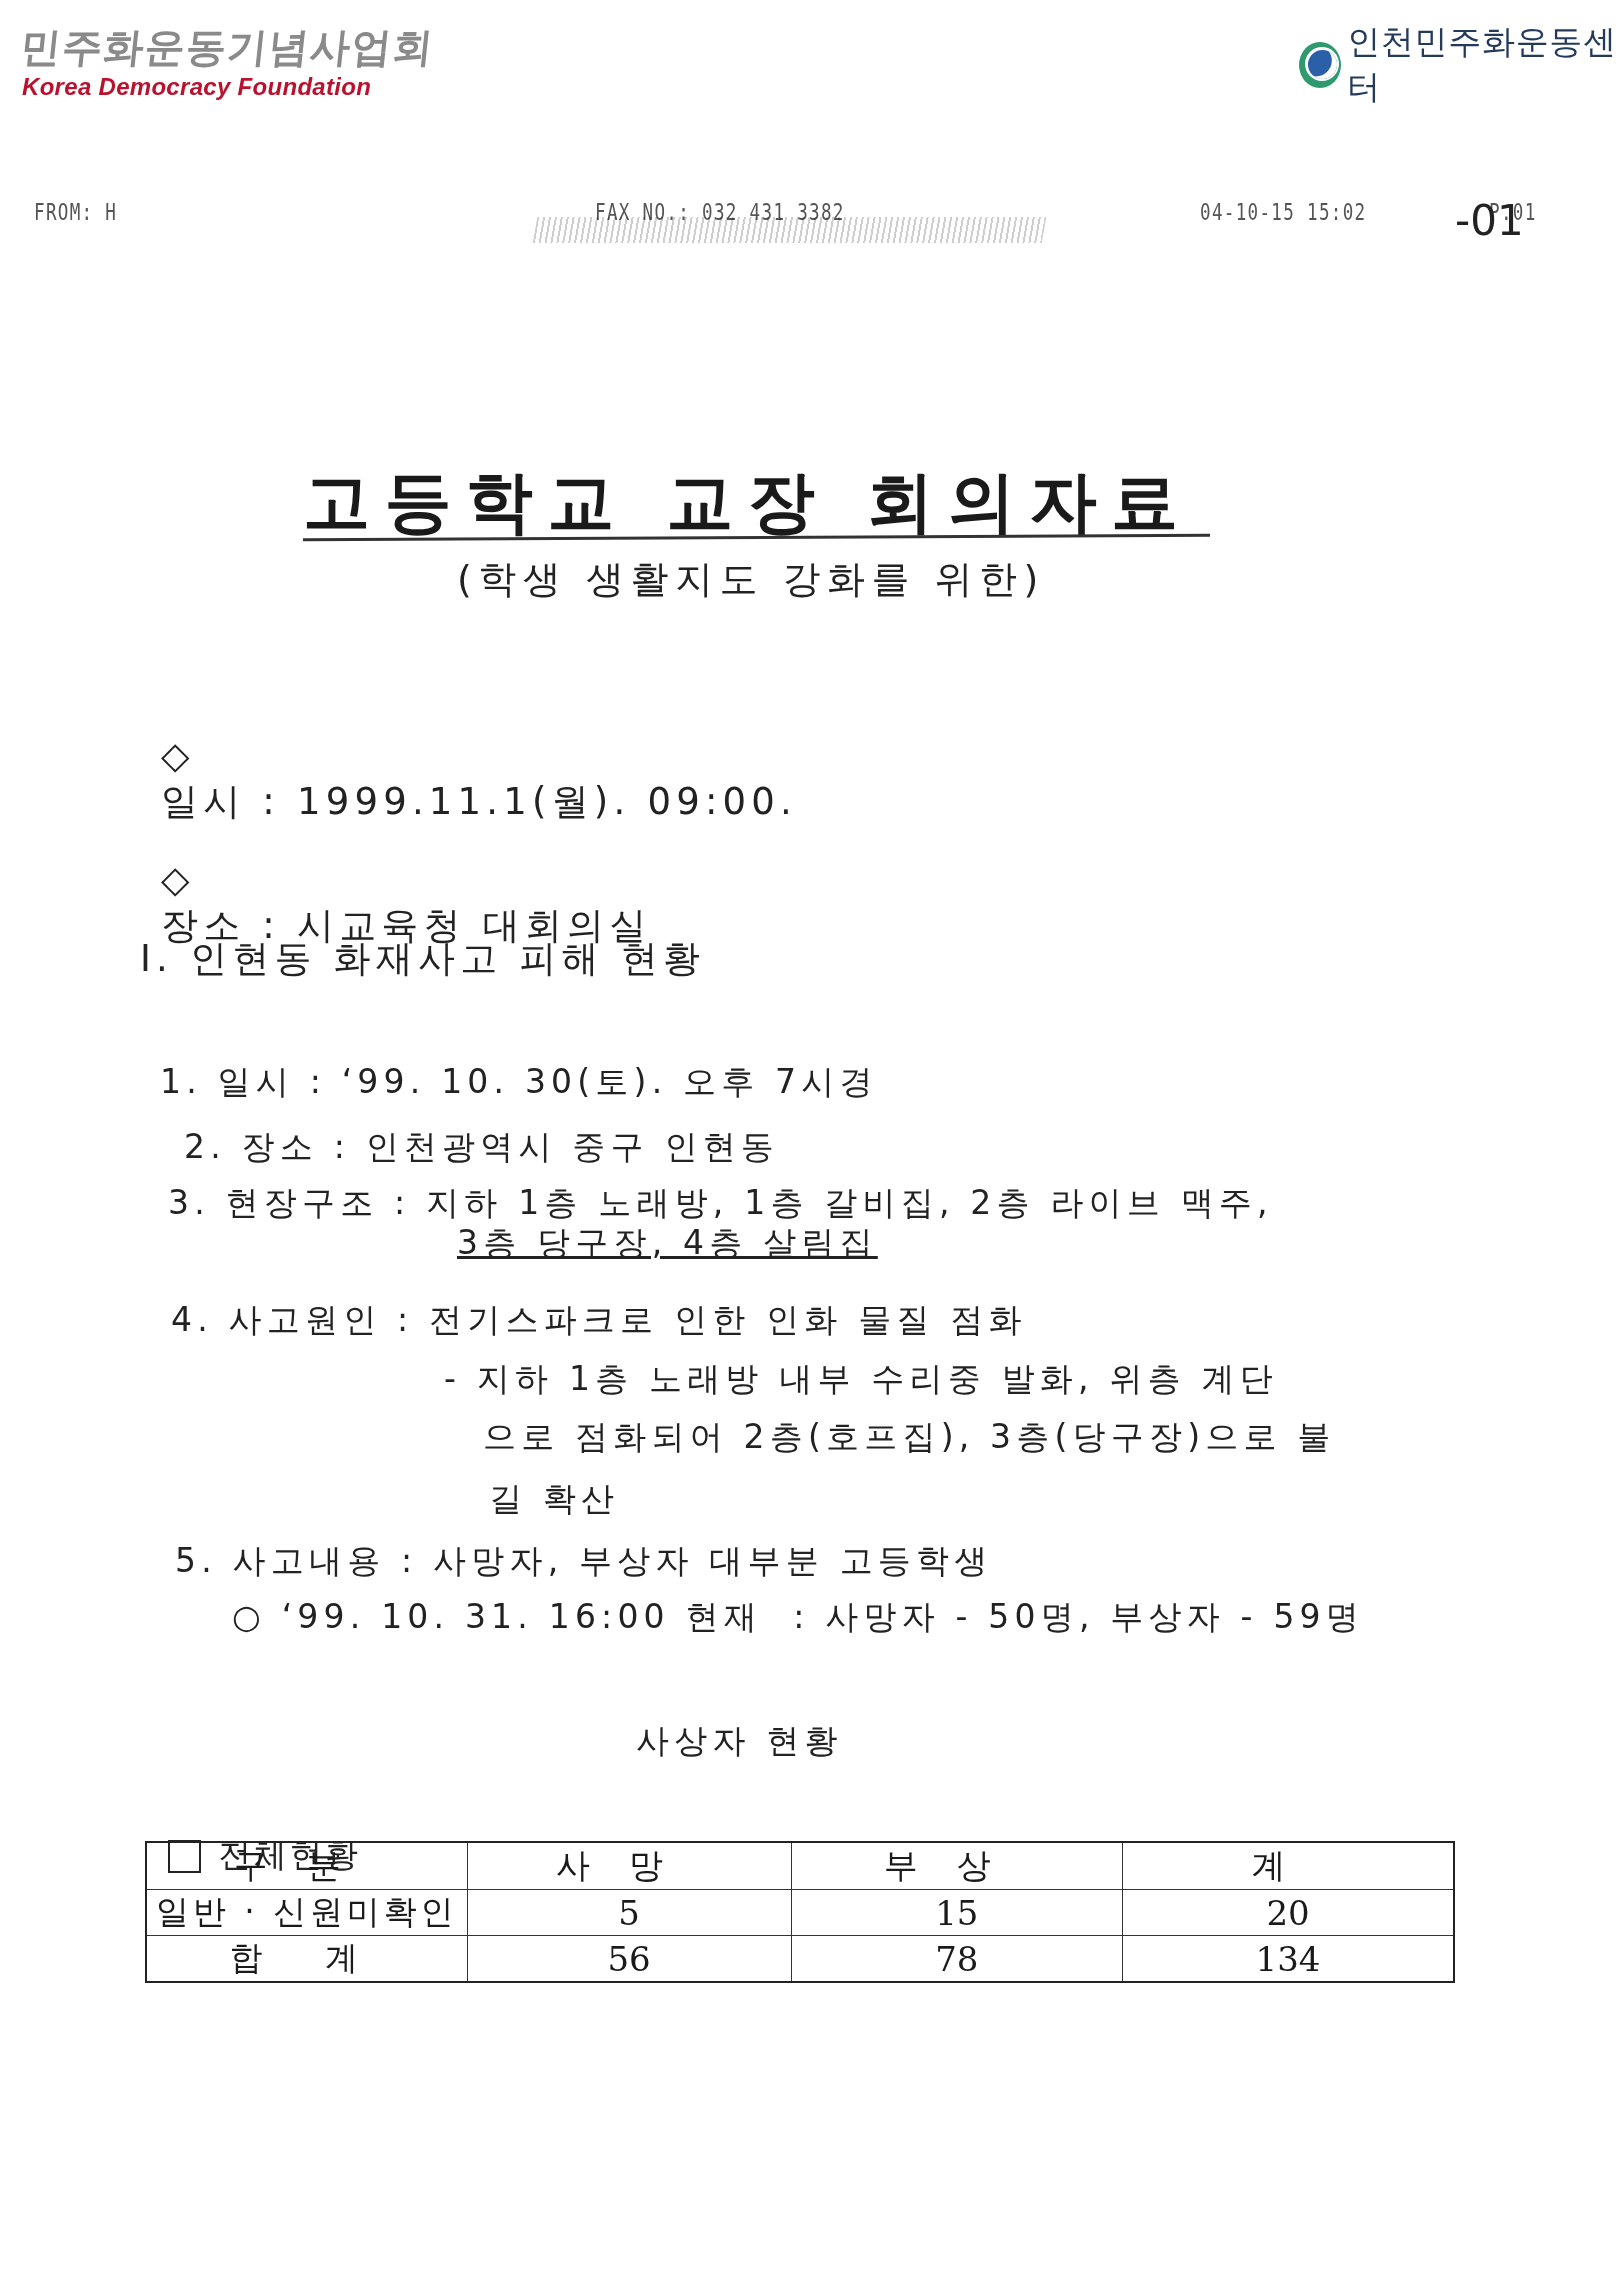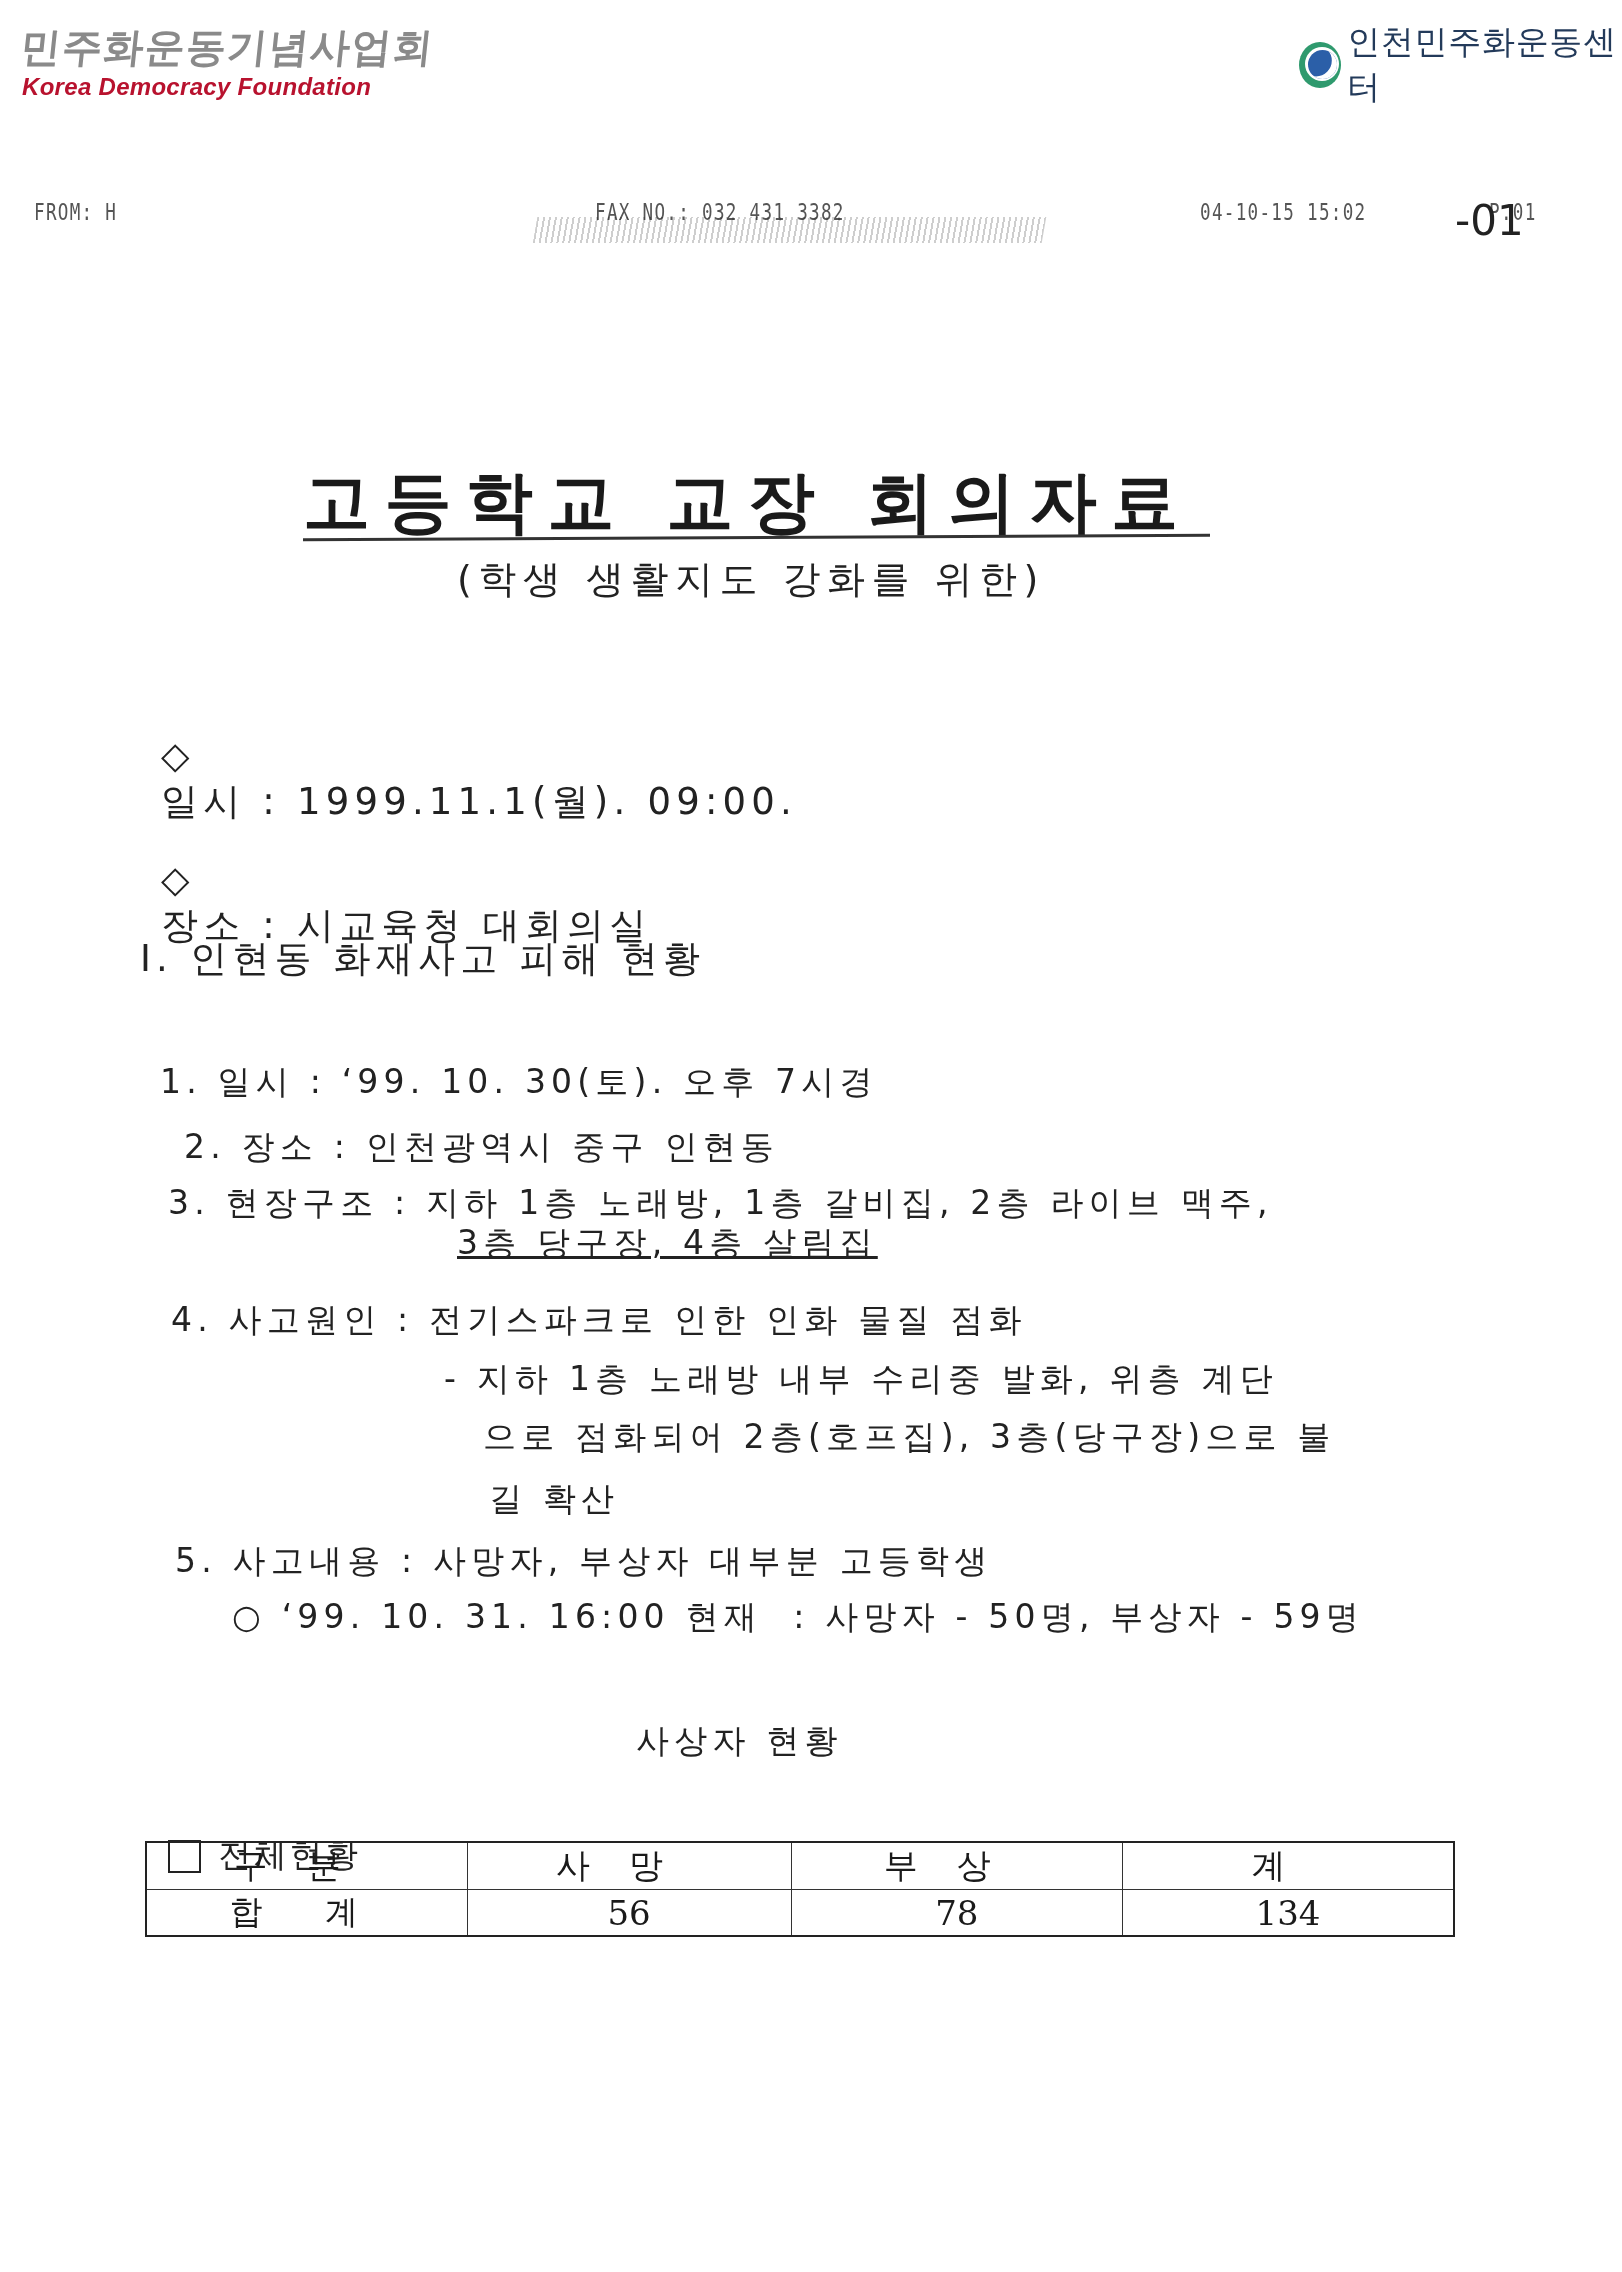--- a/index.html
+++ b/index.html
@@ -99,20 +99,26 @@
       <col style="width:320px">
   </colgroup>
   <tbody>
       <tr>
     <th>구분</th>
     <th class="v">사망</th>
     <th class="v">부상</th>
     <th class="v">계</th>
   </tr>
   <tr>
+    <td class="rowlabel">일반 · 신원미확인</td>
+    <td class="v">5</td>
+    <td class="v">15</td>
+    <td class="v">20</td>
+  </tr>
+  <tr>
     <td class="rowlabel" style="letter-spacing:26px;">합  계</td>
     <td class="v">56</td>
     <td class="v">78</td>
     <td class="v">134</td>
   </tr>
 </tbody>
   </table>
 
 
 </body></html>

